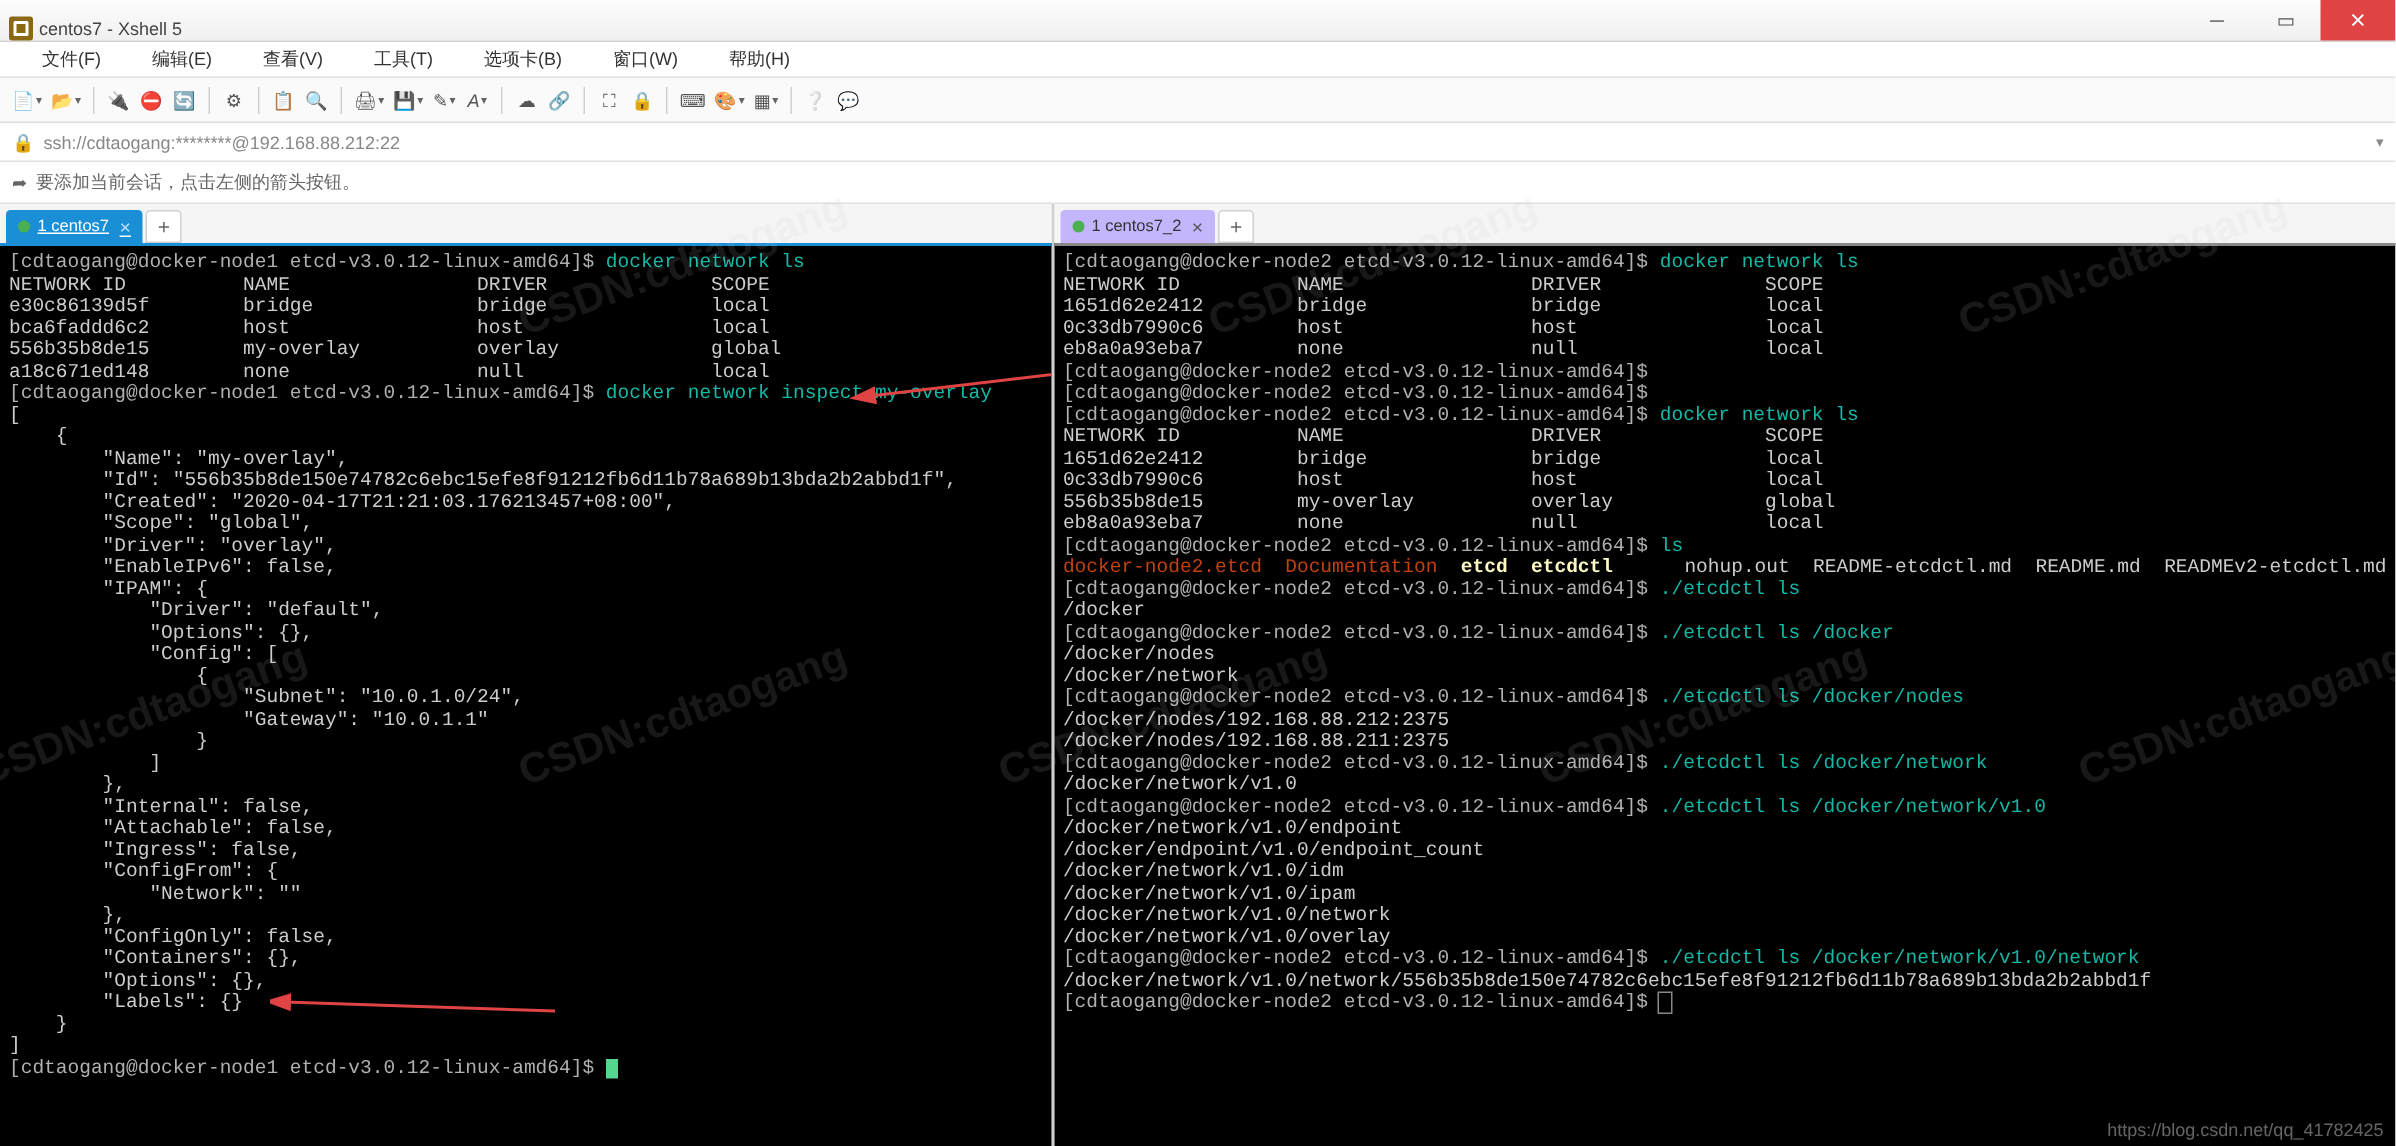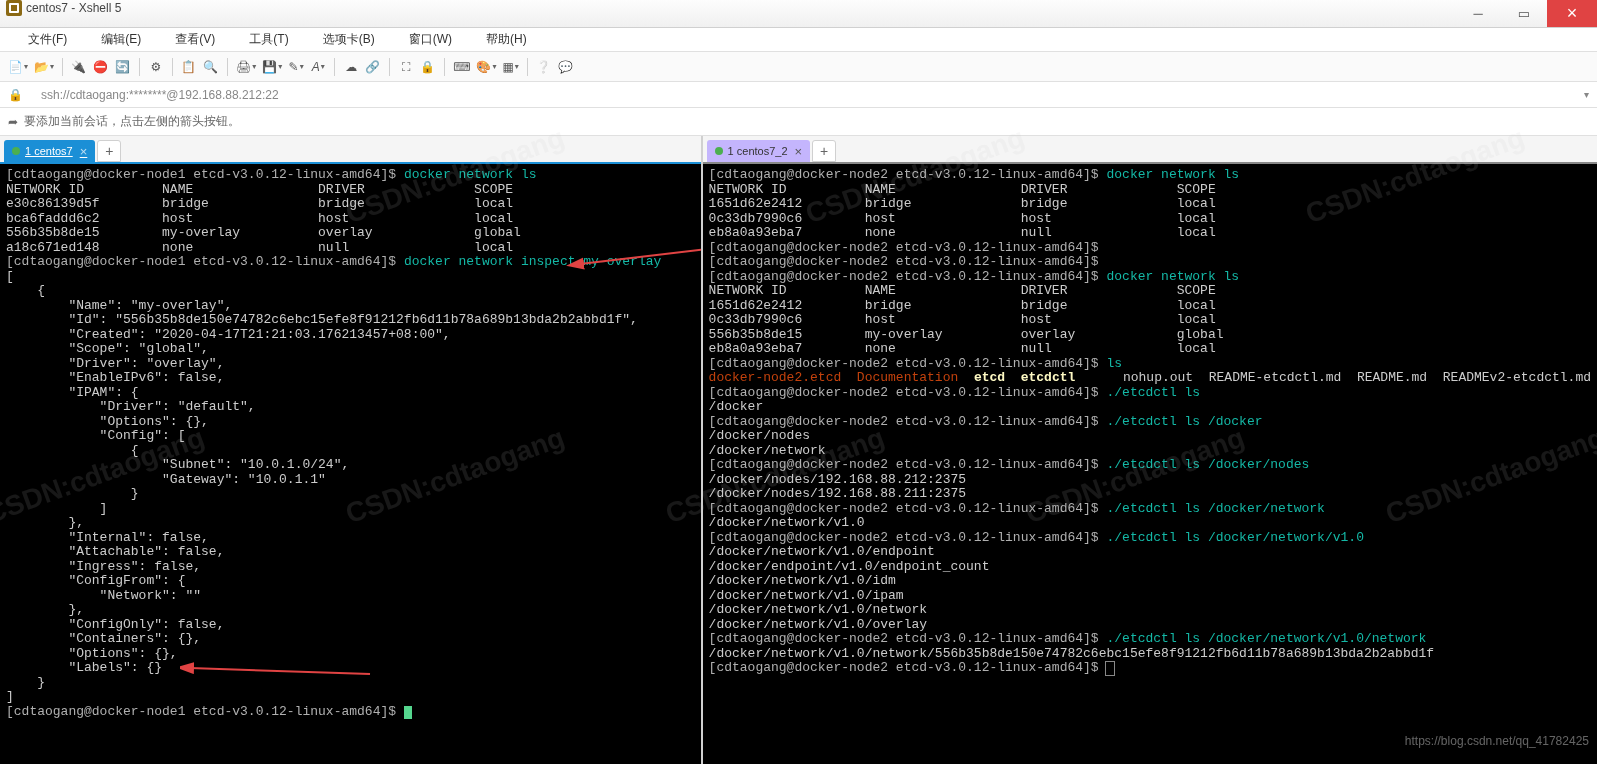--- a/index.html
+++ b/index.html
@@ -1,37 +1,37 @@
 <!DOCTYPE html>
 <html><head>
   <meta charset="utf-8">
   <style>
     * { margin: 0; padding: 0; box-sizing: border-box; }
     body { font-family: "Microsoft YaHei", Tahoma, sans-serif; font-size: 12px; background: #fff; overflow: hidden; }
     
-    .title-bar { height: 28px; display: flex; align-items: flex-start; justify-content: space-between; padding: 0 0 0 6px; background: linear-gradient(to bottom, #fdfdfd, #f0f0f0); border-bottom: 1px solid #d0d0d0; }
+    .title-bar { height: 28px; display: flex; align-items: flex-end; justify-content: space-between; padding: 0 0 0 6px; background: linear-gradient(to bottom, #fdfdfd, #f0f0f0); border-bottom: 1px solid #d0d0d0; }
     .title-left { display: flex; align-items: center; gap: 4px; }
     .title-icon { width: 16px; height: 16px; background: #8b6914; border-radius: 2px; position: relative; }
     .title-icon::after { content: ""; position: absolute; inset: 3px; border: 2px solid #fff; border-radius: 1px; }
     .title-text { color: #444; }
     .win-controls { display: flex; height: 100%; }
     .win-btn { width: 46px; height: 100%; display: flex; align-items: center; justify-content: center; color: #555; font-size: 13px; }
     .win-btn.close { background: #e04343; color: #fff; font-size: 18px; width: 50px; }
     
     .menu-bar { height: 24px; display: flex; align-items: center; padding: 0 4px; gap: 2px; background: #fff; border-bottom: 1px solid #e0e0e0; }
     .menu-item { padding: 2px 8px; color: #333; cursor: default; margin-left: 16px; }
     
     .toolbar { height: 30px; display: flex; align-items: center; padding: 0 6px; gap: 2px; background: #fafafa; border-bottom: 1px solid #e0e0e0; }
     .tool-btn { min-width: 20px; height: 22px; display: flex; align-items: center; justify-content: center; cursor: default; padding: 0 2px; color: #555; }
     .tool-sep { width: 1px; height: 18px; background: #d0d0d0; margin: 0 4px; }
     .drop { font-size: 8px; margin-left: 1px; color: #666; }
     
     .address-bar { height: 26px; display: flex; align-items: center; padding: 0 8px; gap: 6px; background: #fff; border-bottom: 1px solid #e0e0e0; }
     .addr-icon { color: #888; }
-    .addr-text { color: #888; flex: 1; margin-left: 12px; }
+    .addr-text { color: #888; flex: 1; }
     .addr-drop { color: #888; font-size: 10px; }
     
     .hint-bar { height: 28px; display: flex; align-items: center; padding: 0 8px; gap: 6px; background: #fff; border-bottom: 1px solid #e0e0e0; }
     .hint-icon { color: #666; }
     .hint-text { color: #666; }
     
     .workspace { display: flex; height: calc(764px - 28px - 24px - 30px - 26px - 28px); }
     .pane { display: flex; flex-direction: column; }
     .pane.left { width: 758px; border-right: 2px solid #d0d0d0; }
     .pane.right { flex: 1; }
@@ -62,21 +62,21 @@
     .watermark { position: absolute; color: rgba(200,200,200,0.12); font-size: 28px; font-weight: bold; transform: rotate(-20deg); pointer-events: none; font-family: sans-serif; }
     .wm1 { top: 460px; left: -20px; }
     .wm2 { top: 460px; left: 340px; }
     .wm3 { top: 460px; left: 660px; }
     .wm4 { top: 460px; left: 1020px; }
     .wm5 { top: 460px; left: 1380px; }
     .wm6 { top: 160px; left: 340px; }
     .wm7 { top: 160px; left: 800px; }
     .wm8 { top: 160px; left: 1300px; }
     
-    .footer-attr { position: absolute; bottom: 16px; right: 8px; color: rgba(200,200,200,0.5); font-size: 12px; font-family: sans-serif; }
+    .footer-attr { position: absolute; bottom: 4px; right: 8px; color: rgba(200,200,200,0.5); font-size: 12px; font-family: sans-serif; }
   </style>
 </head>
 <body>
 
 <div class="title-bar">
   <div class="title-left">
     <div class="title-icon"></div>
     <span class="title-text">centos7 - Xshell 5</span>
   </div>
   <div class="win-controls">

